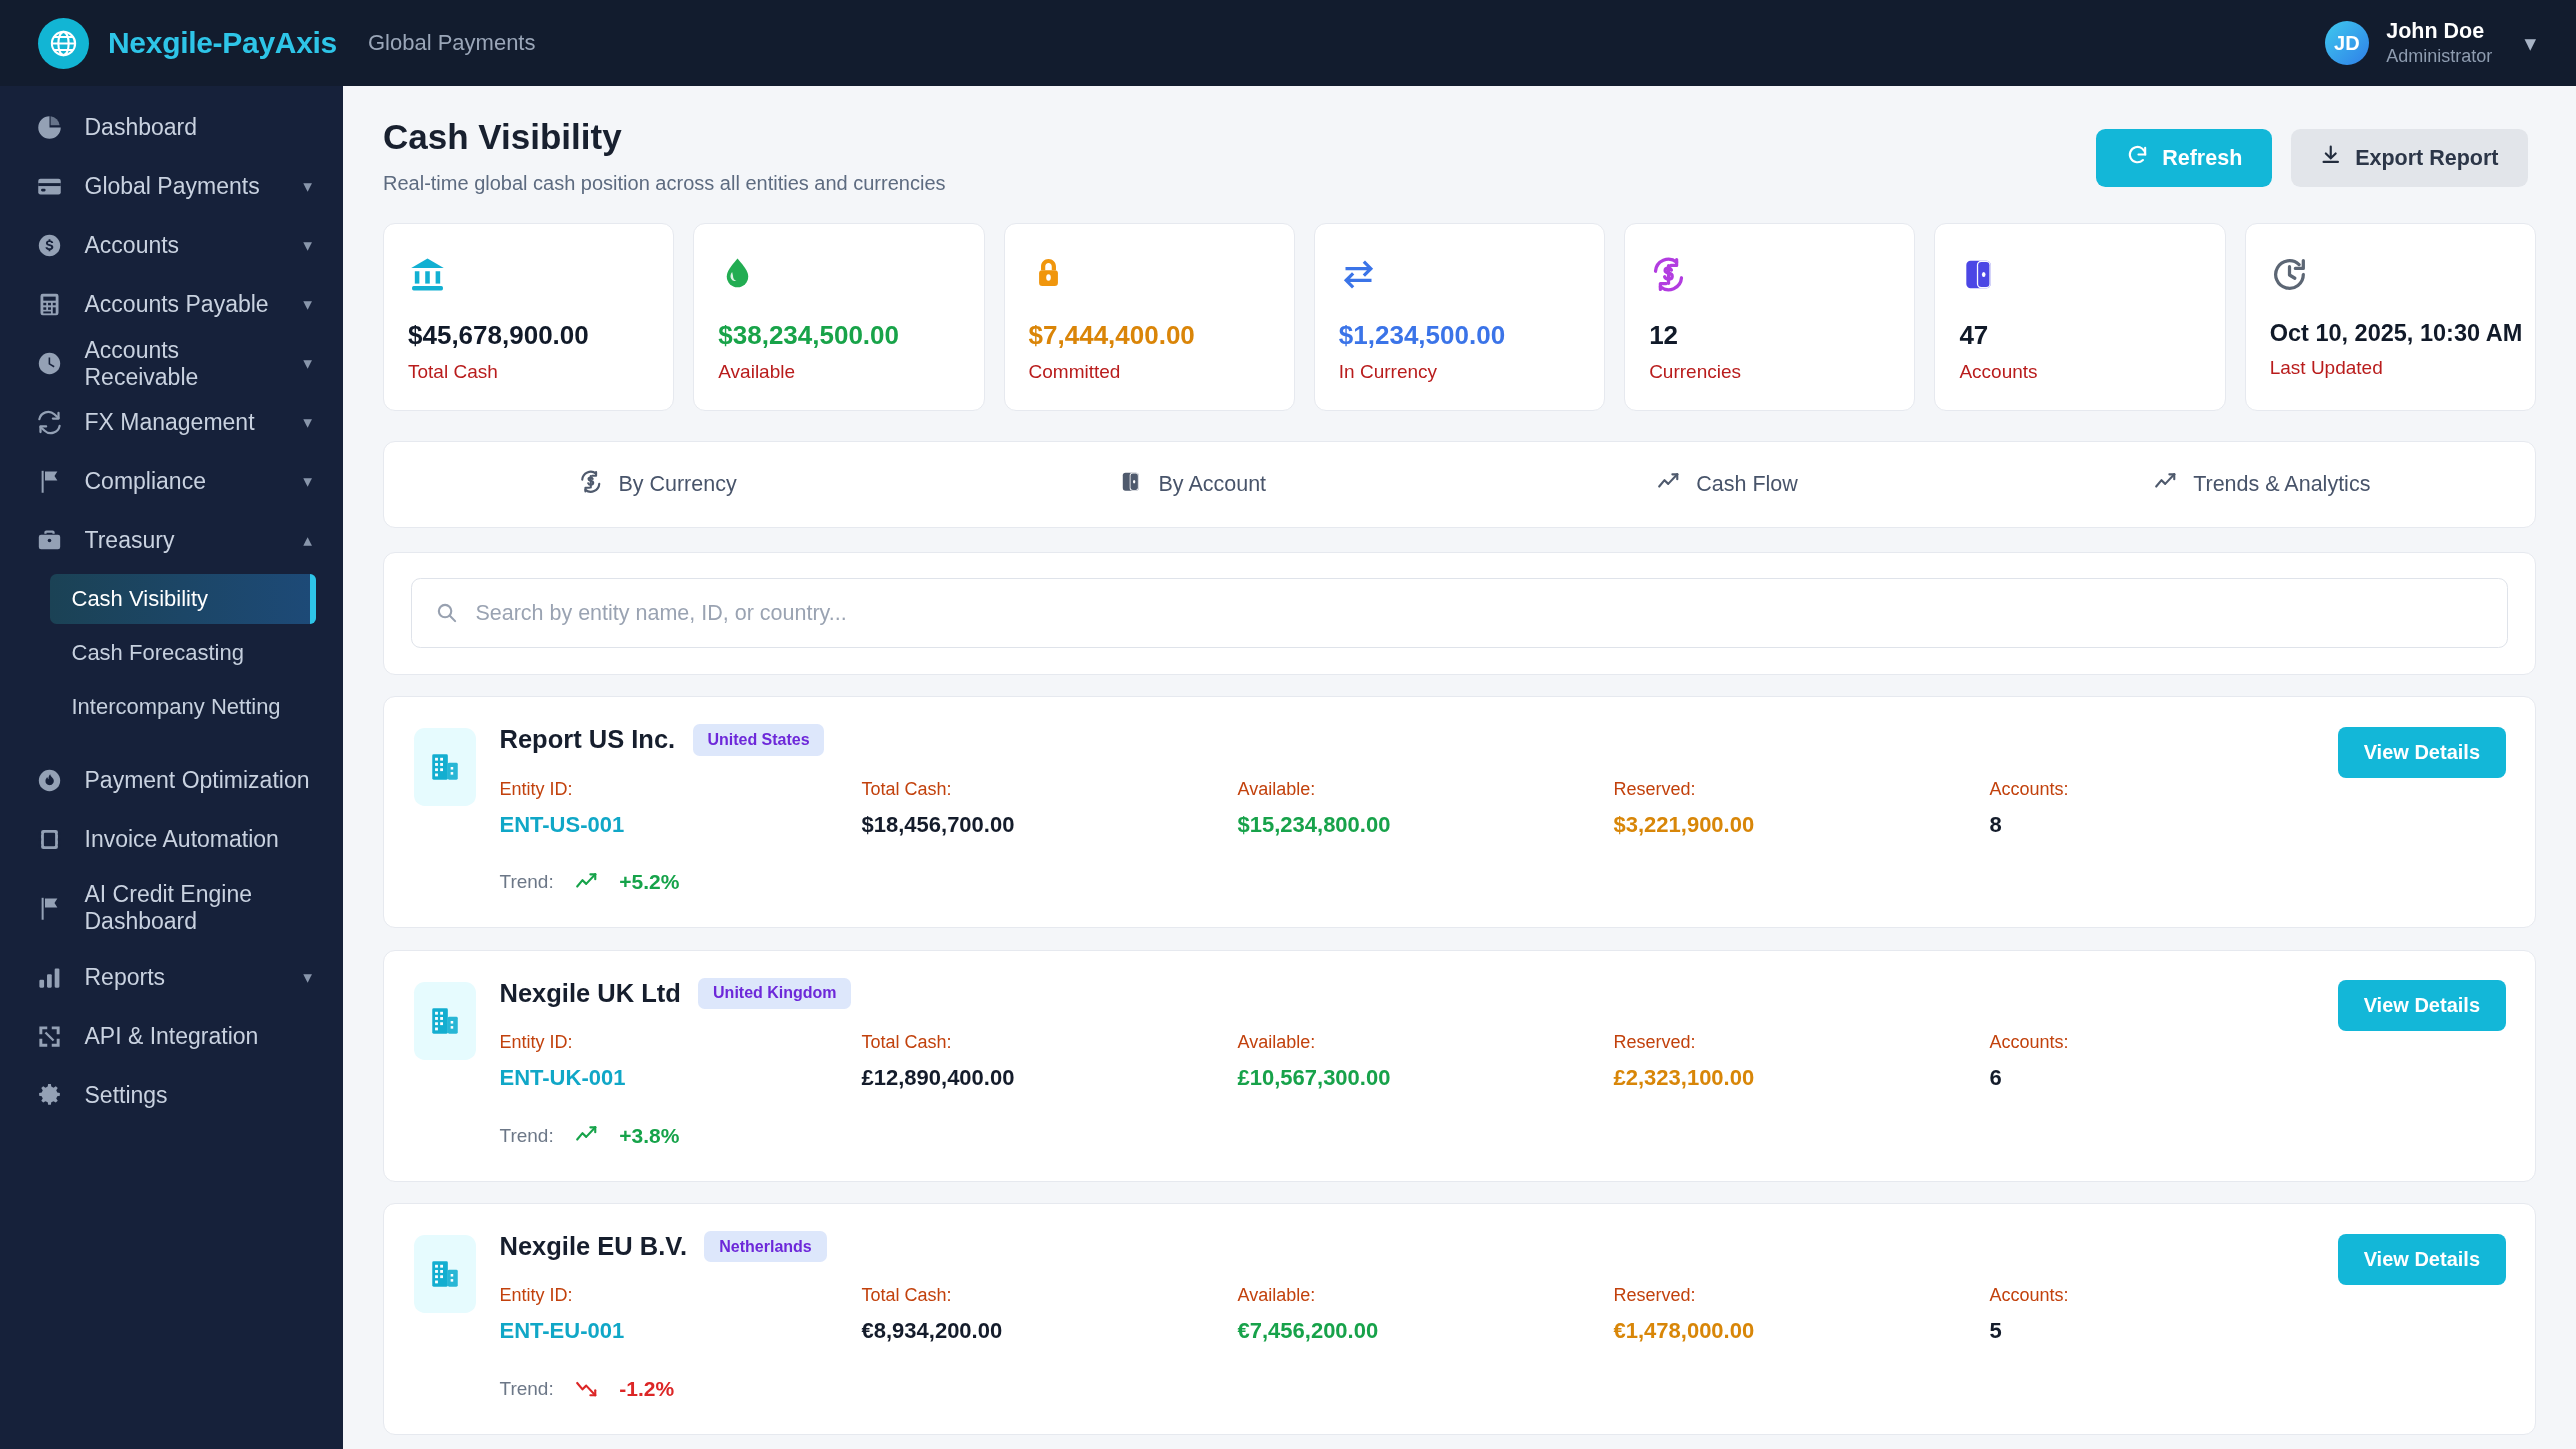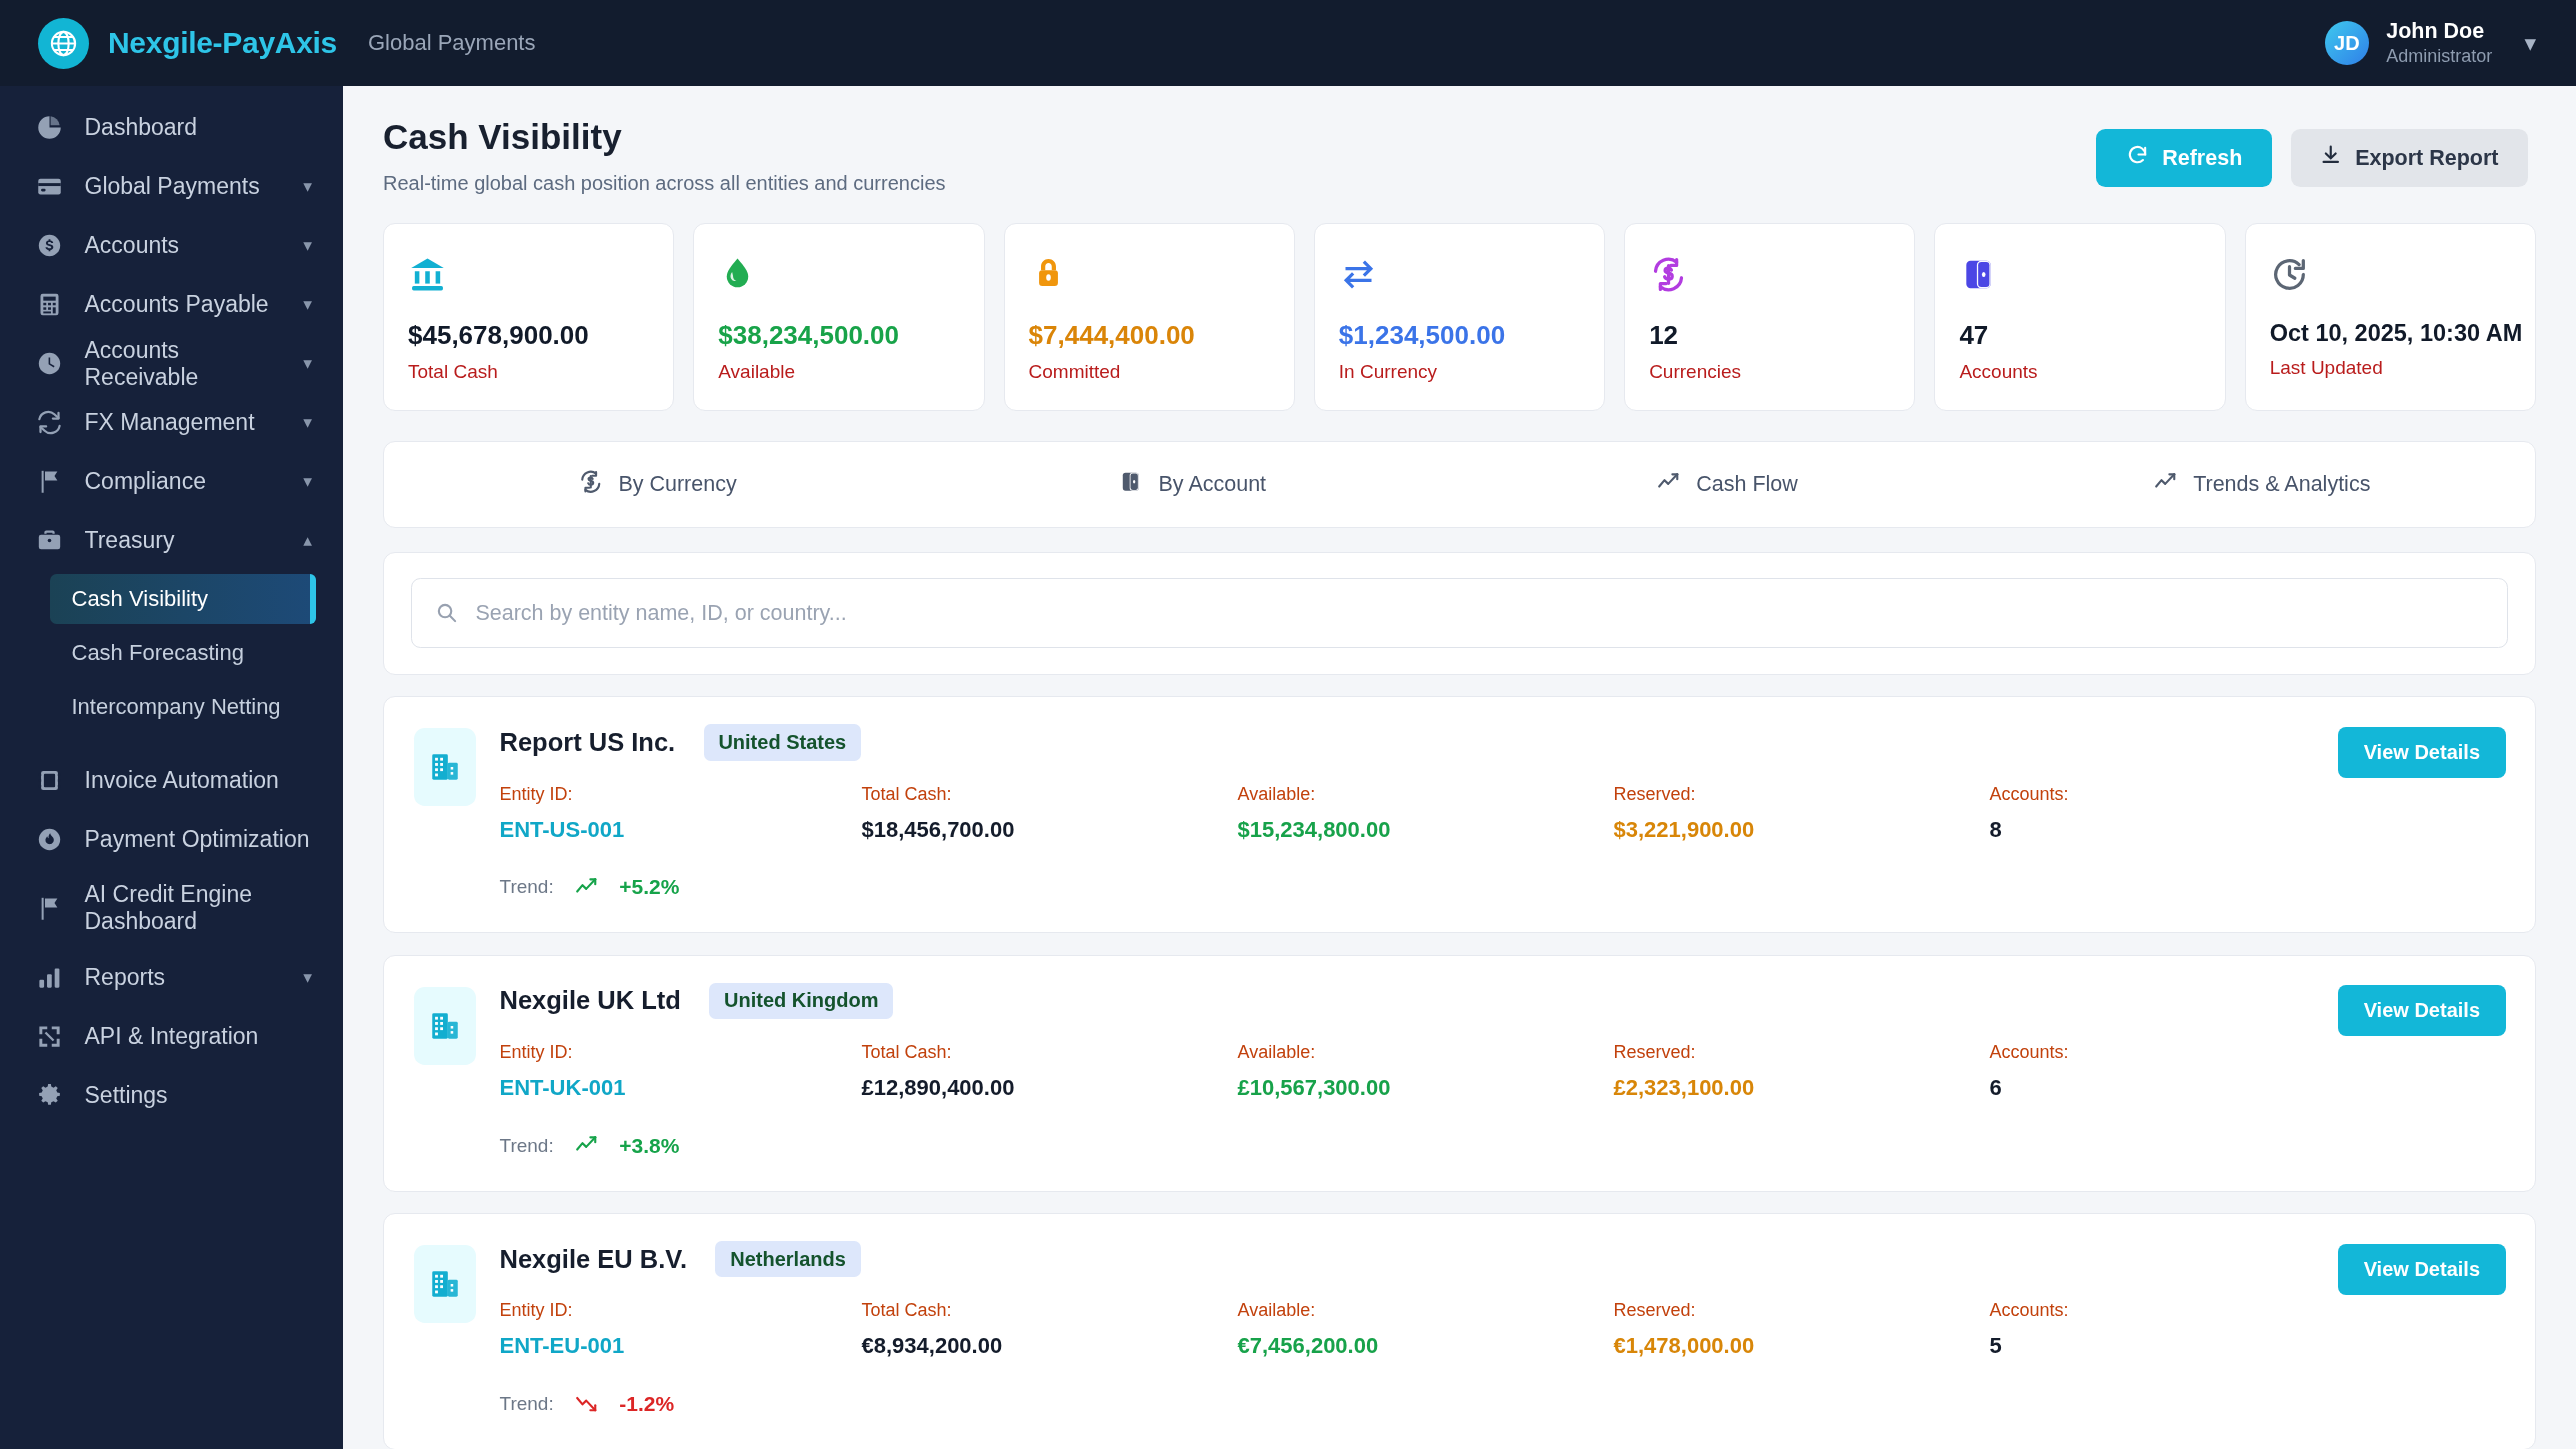--- a/index.html
+++ b/index.html
@@ -128,22 +128,22 @@
   }
   .e-icon {
     width: 62px; height: 78px; border-radius: 10.7px; background: #e6fbfe;
     display: flex; align-items: center; justify-content: center; flex: 0 0 62px;
     margin-right: 24px; margin-top: 4px;
   }
   .e-body { flex: 1; min-width: 0; }
   .e-top { display: flex; align-items: center; gap: 17.4px; }
   .e-name { font-size: 25.5px; font-weight: bold; color: #161e2d; }
   .e-country {
-    background: #dde7fb; color: #14532d; font-size: 20px; font-weight: bold;
-    padding: 6.7px 14.8px; border-radius: 6.7px; margin-left: 11px;
+    background: #dde7fb; color: #6d28d9; font-size: 16px; font-weight: bold;
+    padding: 6.7px 14.8px; border-radius: 6.7px;
   }
   .e-grid { display: flex; margin-top: 23px; }
   .e-col { flex: 0 0 auto; }
   .e-col.c0 { width: 362px; }
   .e-col.c1 { width: 376px; }
   .e-col.c2 { width: 376px; }
   .e-col.c3 { width: 376px; }
   .e-col.c4 { width: 201px; }
   .e-k { font-size: 18px; color: #c2410c; }
   .e-v { font-size: 22px; font-weight: bold; color: #141c2b; margin-top: 12px; white-space: nowrap; }
@@ -285,40 +285,40 @@
     <div id="nav-children">
         <div class="sub-item active">Cash Visibility</div>
         <div class="sub-item">Cash Forecasting</div>
         <div class="sub-item">Intercompany Netting</div>
       </div>
     <div class="nav-gap"></div>
     <div id="nav-bottom">
         <div class="nav-item">
           <span class="ico">
             <svg width="27" height="27" viewBox="0 0 24 24" fill="#94a1b5">
+              <circle cx="12" cy="12" r="9.5"></circle>
+              <path d="M12.6 6.4c.4 2 1.8 2.5 2.7 4 1.3 2.1.2 5.4-2.8 5.7-2.6.2-4.3-1.6-4.1-3.8.1-1.5 1-2.2 1.6-3.3.2 1 .7 1.5 1.2 1.8-.3-1.6.3-3.2 1.4-4.4z" fill="#16213a"></path>
+            </svg>
+          </span>
+          <span class="lbl">Payment Optimization</span>
+        </div>
+        <div class="nav-item">
+          <span class="ico">
+            <svg width="27" height="27" viewBox="0 0 24 24" fill="#94a1b5">
               <rect x="4.5" y="3.5" width="15" height="17" rx="2"></rect>
               <rect x="2.6" y="6" width="2" height="2" fill="#16213a"></rect>
               <rect x="2.6" y="11" width="2" height="2" fill="#16213a"></rect>
               <rect x="2.6" y="16" width="2" height="2" fill="#16213a"></rect>
               <rect x="19.4" y="6" width="2" height="2" fill="#16213a"></rect>
               <rect x="19.4" y="11" width="2" height="2" fill="#16213a"></rect>
               <rect x="19.4" y="16" width="2" height="2" fill="#16213a"></rect>
               <rect x="7" y="6" width="10" height="12" rx="1" fill="#16213a"></rect>
             </svg>
           </span>
           <span class="lbl">Invoice Automation</span>
-        </div>
-        <div class="nav-item">
-          <span class="ico">
-            <svg width="27" height="27" viewBox="0 0 24 24" fill="#94a1b5">
-              <circle cx="12" cy="12" r="9.5"></circle>
-              <path d="M12.6 6.4c.4 2 1.8 2.5 2.7 4 1.3 2.1.2 5.4-2.8 5.7-2.6.2-4.3-1.6-4.1-3.8.1-1.5 1-2.2 1.6-3.3.2 1 .7 1.5 1.2 1.8-.3-1.6.3-3.2 1.4-4.4z" fill="#16213a"></path>
-            </svg>
-          </span>
-          <span class="lbl">Payment Optimization</span>
         </div>
         <div class="nav-item two-line">
           <span class="ico">
             <svg width="27" height="27" viewBox="0 0 24 24" fill="#94a1b5">
               <path d="M5 2.5h1.8V22H5z"></path>
               <path d="M8 3.2h11l-2.6 4 2.6 4H8z"></path>
             </svg>
           </span>
           <span class="lbl">AI Credit Engine Dashboard</span>
         </div>

